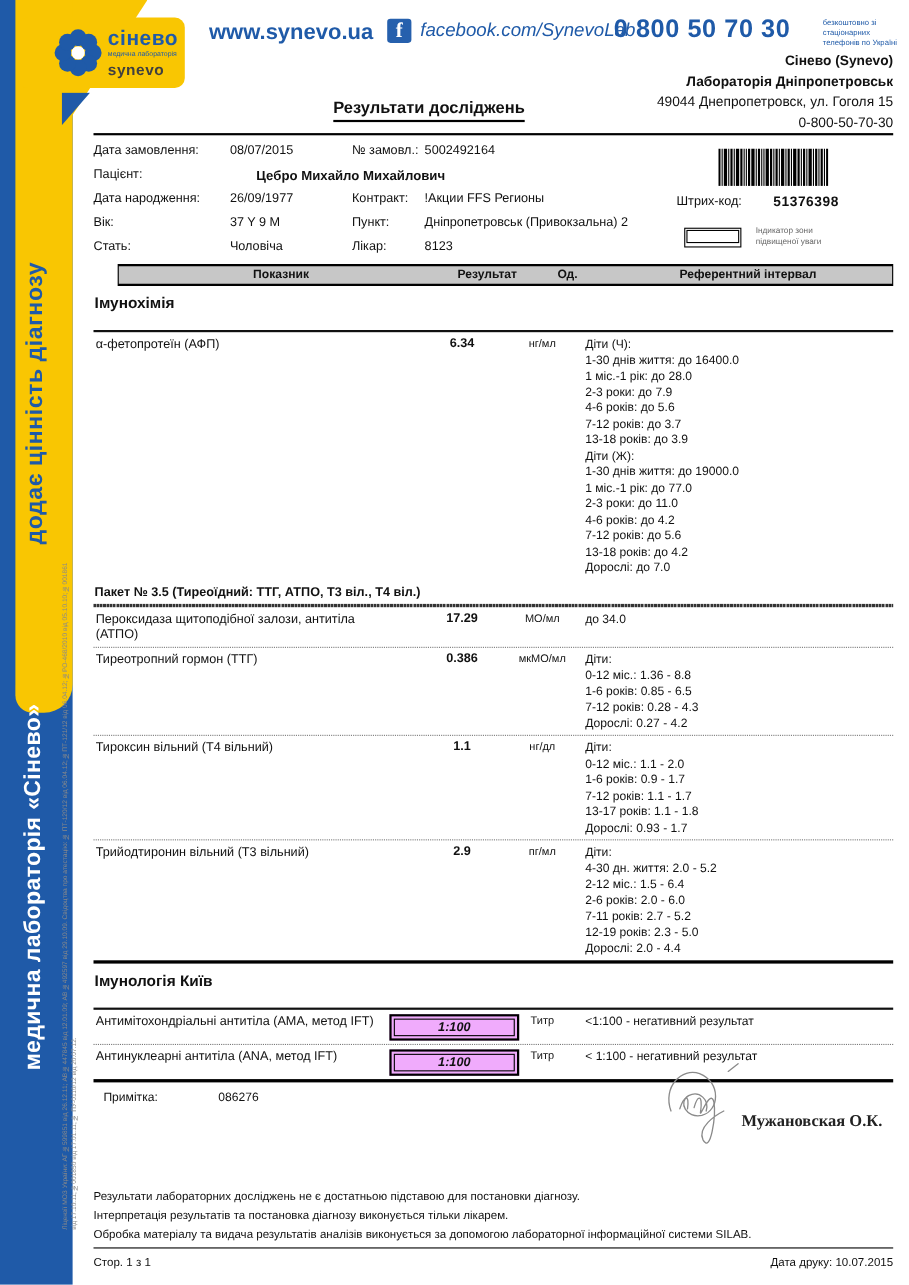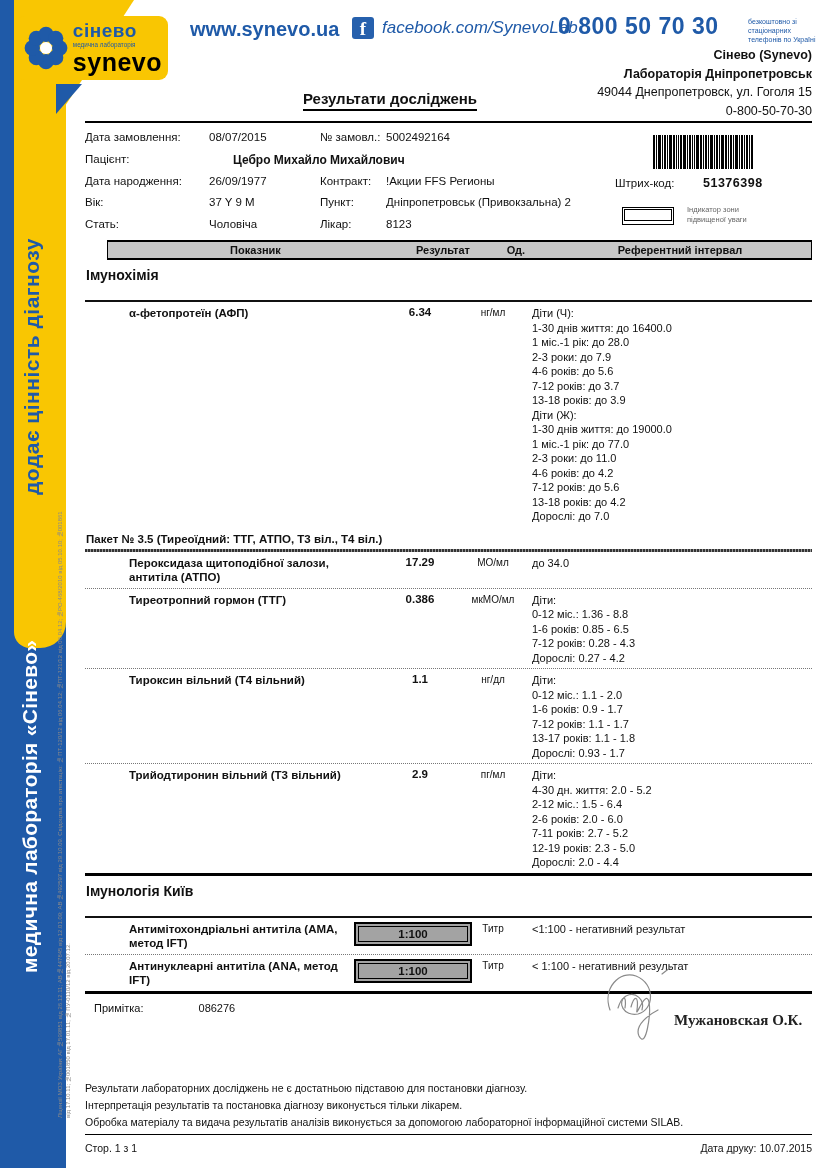--- a/index.html
+++ b/index.html
@@ -17,21 +17,21 @@
   .v-brand{position:absolute;left:18px;top:628px;height:345px;writing-mode:vertical-rl;transform:rotate(180deg);
     color:#ffffff;font-size:21px;font-weight:bold;letter-spacing:.3px;white-space:nowrap;}
   .v-license{position:absolute;left:56px;top:268px;height:850px;writing-mode:vertical-rl;transform:rotate(180deg);
     color:#8a8a8a;font-size:6px;line-height:8px;white-space:nowrap;}
   
   .logo-card{position:absolute;left:16px;top:16px;width:152px;height:64px;background:#f9c602;border-radius:9px;
     display:flex;align-items:center;padding:0 6px;box-sizing:border-box;z-index:3;justify-content:flex-end;}
   .logo-text{margin-left:4px;line-height:1;}
   .logo-text .l1{font-size:19px;font-weight:bold;color:#1f5aa8;letter-spacing:.5px;}
   .logo-text .l2{font-size:6.3px;color:#1f5aa8;margin:2px 0;}
-  .logo-text .l3{font-size:25px;font-weight:bold;color:#000000;letter-spacing:.5px;}
+  .logo-text .l3{font-size:14px;font-weight:bold;color:#404040;letter-spacing:.5px;}
   
   .site{position:absolute;left:190px;top:18px;font-size:20px;font-weight:bold;color:#1f5aa8;}
   .fb{position:absolute;left:352px;top:17px;display:flex;align-items:center;}
   .fb-ic{width:22px;height:22px;background:#2660ad;border-radius:3px;color:#fff;
     font-family:"Liberation Serif","DejaVu Serif",serif;font-weight:bold;font-size:19px;
     display:flex;align-items:flex-end;justify-content:center;line-height:20px;}
   .fb-label{margin-left:8px;font-size:17px;font-style:italic;color:#1f5aa8;}
   .phone{position:absolute;left:558px;top:13px;font-size:23px;font-weight:bold;color:#1f5aa8;letter-spacing:.5px;}
   .phone-note{position:absolute;left:748px;top:17px;width:74px;font-size:7px;line-height:1.3;color:#1f5aa8;}
   .lab-block{position:absolute;right:14px;top:46px;text-align:right;font-size:12.5px;line-height:18.5px;}
@@ -53,29 +53,29 @@
   .ind-box-in{margin:1px;height:10px;border:1px solid #000;}
   .ind-note{position:absolute;left:74px;top:70px;font-size:7.5px;line-height:10px;color:#666;}
   
   .tbl{position:absolute;left:85px;top:240px;width:727px;}
   .tbl-head{display:grid;grid-template-columns:295px 80px 66px 1fr;background:#c7c7c7;
     border-top:2px solid #000;border-bottom:2px solid #000;border-left:1px solid #000;border-right:1px solid #000;
     font-size:11px;font-weight:bold;padding:2px 0;margin-left:22px;}
   .tbl-head div{text-align:center;}
   .sec-title{font-size:14px;font-weight:bold;padding:7px 0 17px 1px;border-bottom:2px solid #111;}
   .row{display:grid;grid-template-columns:295px 80px 66px 1fr;padding:4px 0 3px 0;}
-  .cell-name{font-weight:bold;font-size:11.5px;line-height:14.5px;padding-left:2px;padding-right:23px;margin-left:42px;}
+  .cell-name{font-weight:normal;font-size:11.5px;line-height:14.5px;padding-left:2px;padding-right:23px;}
   .cell-res{font-weight:bold;font-size:11.5px;text-align:center;}
   .cell-unit{font-size:10px;text-align:center;padding-top:1px;}
   .cell-ref{font-size:11px;line-height:14.5px;padding-left:6px;}
   .sep-dot{border-top:1.5px dotted #777;}
   .sep-solid{border-top:3px solid #000;}
   .pkg-title{font-size:11.5px;font-weight:bold;padding:6px 0 4px 1px;}
   .thickline{height:3px;background:repeating-linear-gradient(90deg,#333 0 2px,#999 2px 3px);}
-  .result-box{width:110px;margin:0 0 0 -26px;border:2px solid #000;padding:2px;background:#a3a3a3;}
+  .result-box{width:110px;margin:0 0 0 -26px;border:2px solid #000;padding:2px;background:#f0abfc;font-style:italic;}
   .result-box-in{border:1px solid #000;text-align:center;font-weight:bold;font-size:11.5px;padding:1px 0;}
   .note-row{padding:8px 0 0 9px;font-size:11px;}
   .note-row .nv{margin-left:52px;}
   
   .sig{position:absolute;left:598px;top:958px;width:220px;height:110px;}
   .sig-name{position:absolute;left:76px;top:54px;font-family:"Liberation Serif","DejaVu Serif",serif;
     font-weight:bold;font-size:15px;color:#222;white-space:nowrap;}
   
   .footer{position:absolute;left:85px;top:1080px;width:727px;font-size:10.5px;line-height:17px;}
   .footer-rule{border-top:1.5px solid #000;margin-top:3px;}

